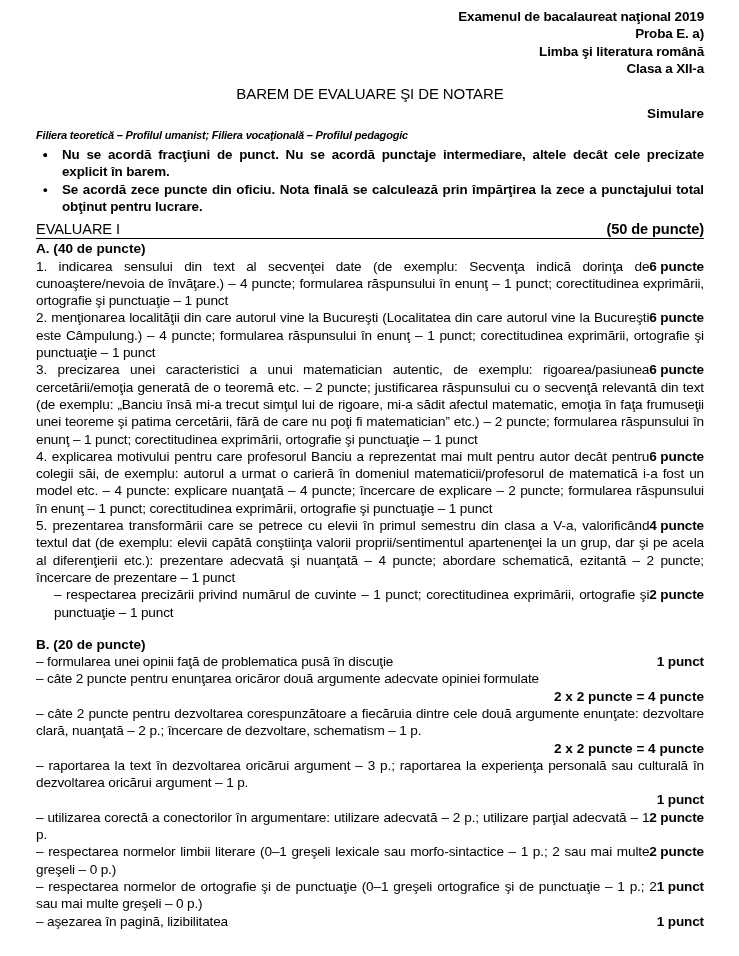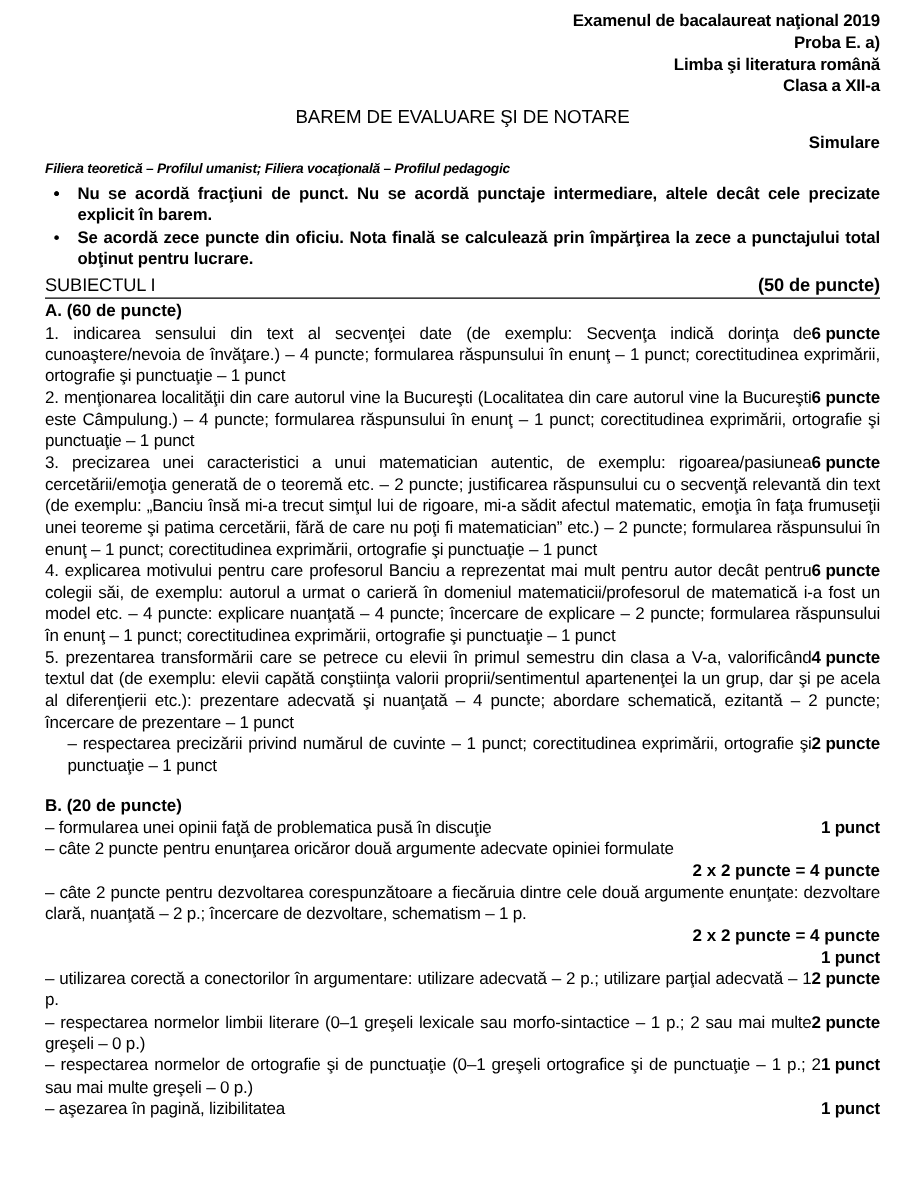--- a/index.html
+++ b/index.html
@@ -159,25 +159,25 @@
         <span class="dot">•</span>
         <span>Nu se acordă fracţiuni de punct. Nu se acordă punctaje intermediare, altele decât cele precizate explicit în barem.</span>
       </div>
       <div class="bullet-row">
         <span class="dot">•</span>
         <span>Se acordă zece puncte din oficiu. Nota finală se calculează prin împărţirea la zece a punctajului total obţinut pentru lucrare.</span>
       </div>
     </div>
 
     <div class="subject-bar">
-      <span class="left">SUBIECTUL I</span>
+      <span class="left">EVALUARE I</span>
       <span class="right">(50 de puncte)</span>
     </div>
 
-    <div class="sect-head">A. (60 de puncte)</div>
+    <div class="sect-head">A. (40 de puncte)</div>
 
     <div class="para">
       <span class="score">6 puncte</span>
       <span>1. indicarea sensului din text al secvenţei date (de exemplu: Secvenţa indică dorinţa de cunoaştere/nevoia de învăţare.) – 4 puncte; formularea răspunsului în enunţ – 1 punct; corectitudinea exprimării, ortografie şi punctuaţie – 1 punct</span>
     </div>
 
     <div class="para">
       <span class="score">6 puncte</span>
       <span>2. menţionarea localităţii din care autorul vine la Bucureşti (Localitatea din care autorul vine la Bucureşti este Câmpulung.) – 4 puncte; formularea răspunsului în enunţ – 1 punct; corectitudinea exprimării, ortografie şi punctuaţie – 1 punct</span>
     </div>
@@ -213,20 +213,21 @@
       <span>– câte 2 puncte pentru enunţarea oricăror două argumente adecvate opiniei formulate</span>
     </div>
     <div class="rightline">2 x 2 puncte = 4 puncte</div>
 
     <div class="para">
       <span>– câte 2 puncte pentru dezvoltarea corespunzătoare a fiecăruia dintre cele două argumente enunţate: dezvoltare clară, nuanţată – 2 p.; încercare de dezvoltare, schematism – 1 p.</span>
     </div>
     <div class="rightline">2 x 2 puncte = 4 puncte</div>
 
     <div class="para">
+      <span>– raportarea la text în dezvoltarea oricărui argument – 3 p.; raportarea la experienţa personală sau culturală în dezvoltarea oricărui argument – 1 p.</span>
     </div>
 
     <div class="para nojust">
       <span class="score">1 punct</span>
     </div>
 
     <div class="para">
       <span class="score">2 puncte</span>
       <span>– utilizarea corectă a conectorilor în argumentare: utilizare adecvată – 2 p.; utilizare parţial adecvată – 1 p.</span>
     </div>

